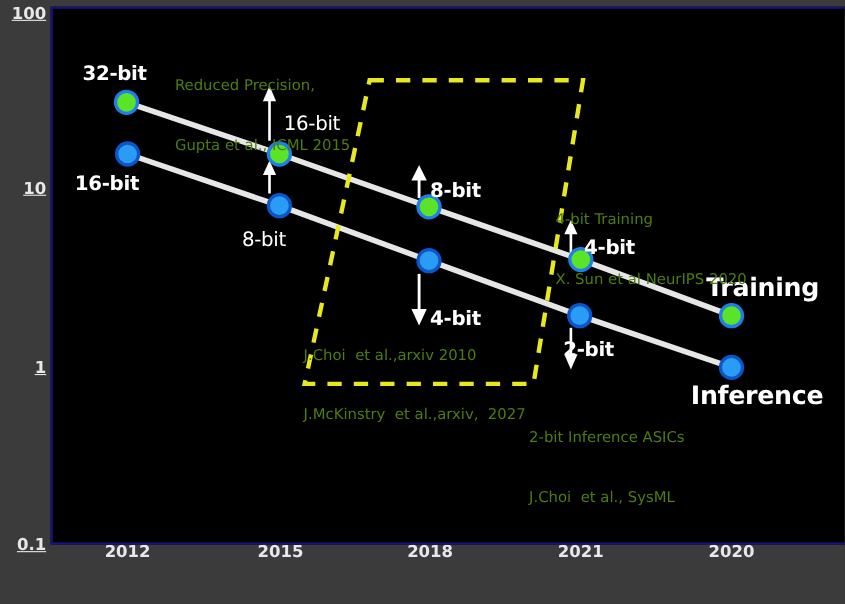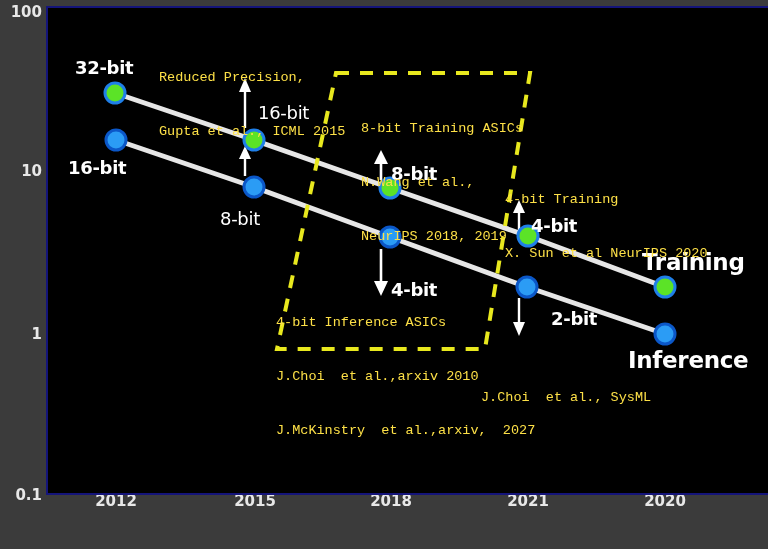--- a/index.html
+++ b/index.html
@@ -33,20 +33,21 @@
   }
   .ytick-wrap {
     position: absolute;
     left: 0;
     width: 42px;
     text-align: right;
     color: #e8e8e8;
     font-size: 15px;
     font-weight: 700;
     white-space: nowrap;
+    text-decoration: underline;
   }
   .xtick {
     position: absolute;
     top: 492px;
     color: #e8e8e8;
     font-size: 15px;
     font-weight: 700;
     white-space: nowrap;
     transform: translateX(-50%);
   }
@@ -56,26 +57,25 @@
     left: 0;
     top: 0;
     width: 684px;
     height: 489px;
     overflow: visible;
     pointer-events: none;
   }
   
   .anno {
     position: absolute;
-    color: #fde047;
+    color: #4d7c0f;
     font-size: 13.5px;
     line-height: 18px;
     white-space: pre;
     letter-spacing: 0px;
-    font-family: Liberation Mono, monospace;
   }
   .bitlabel {
     position: absolute;
     color: #ffffff;
     font-size: 18px;
     font-weight: 700;
     white-space: nowrap;
     letter-spacing: -0.3px;
   }
   .bitlabel.plain {
@@ -171,48 +171,43 @@
       <div class="bitlabel" style="left:27px;  top:49px;">32-bit</div>
       <div class="bitlabel" style="left:20px;  top:149px;">16-bit</div>
 
       <div class="bitlabel plain" style="left:210px; top:94px;">16-bit</div>
       <div class="bitlabel plain" style="left:172px; top:200px;">8-bit</div>
 
       <div class="bitlabel" style="left:343px; top:155px;">8-bit</div>
       <div class="bitlabel" style="left:343px; top:271px;">4-bit</div>
 
       <div class="bitlabel" style="left:483px; top:207px;">4-bit</div>
-      <div class="bitlabel" style="left:503px; top:300px;">2-bit</div>
+      <div class="bitlabel" style="left:464px; top:300px;">2-bit</div>
 
       <div class="serieslabel" style="left:594px; top:241px;">Training</div>
       <div class="serieslabel" style="left:580px; top:339px;">Inference</div>
 
       <div class="anno" style="left:111px; top:25px;">
         <div>Reduced Precision,</div>
         <div>Gupta et al., ICML 2015</div>
       </div>
 
-      <div class="anno" style="left:313px; top:76px;">
-        <div>8-bit Training ASICs</div>
-        <div>N.Wang et al.,</div>
-        <div>NeurIPS 2018, 2019</div>
-      </div>
 
       <div class="anno" style="left:457px; top:147px;">
         <div>4-bit Training</div>
         <div>X. Sun et al NeurIPS 2020</div>
       </div>
 
       <div class="anno" style="left:228px; top:270px;">
-        <div>4-bit Inference ASICs</div>
         <div>J.Choi  et al.,arxiv 2010</div>
         <div>J.McKinstry  et al.,arxiv,  2027</div>
       </div>
 
       <div class="anno" style="left:433px; top:345px;">
+        <div>2-bit Inference ASICs</div>
         <div>J.Choi  et al., SysML</div>
         
       </div>
 
     </div>
   </div>
 
 </div>
 
 </body></html>

